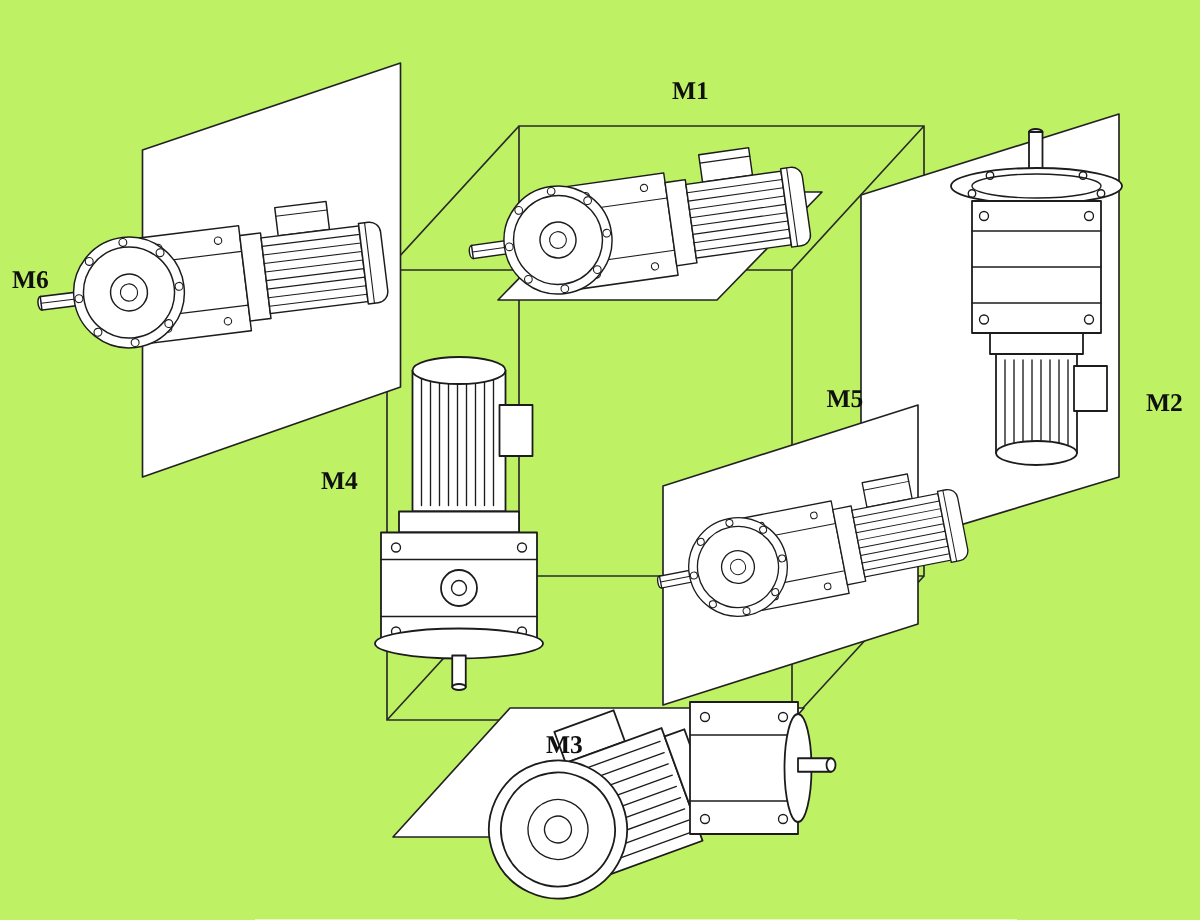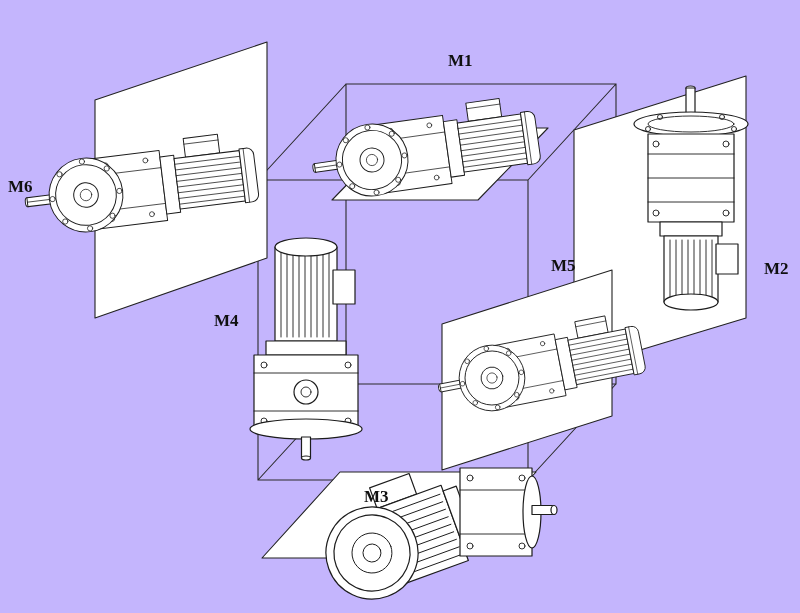--- a/index.html
+++ b/index.html
@@ -1,16 +1,16 @@
 <!DOCTYPE html>
 <html><head>
 <meta charset="utf-8">
 <style>
   html,body{margin:0;padding:0;background:#ffffff;}
-  .stage{position:relative;width:800px;height:613px;background:#c4b5fd;overflow:hidden;
+  .stage{position:relative;width:800px;height:613px;background:#bef264;overflow:hidden;
          font-family:"Liberation Serif", serif;}
   svg{display:block;}
   .ln{fill:none;stroke:#1c1c1c;stroke-width:1.2;stroke-linecap:round;stroke-linejoin:round;}
   .thin{stroke-width:0.9;}
   .pt{fill:#ffffff;stroke:#1c1c1c;stroke-width:1.2;stroke-linejoin:round;}
   .cube{fill:none;stroke:#2a2a2a;stroke-width:1.1;}
   .plane{fill:#ffffff;stroke:#222222;stroke-width:1.1;stroke-linejoin:round;}
   .lbl{font-family:"Liberation Serif", serif;font-weight:bold;font-size:17px;fill:#101010;}
 </style>
 </head>

